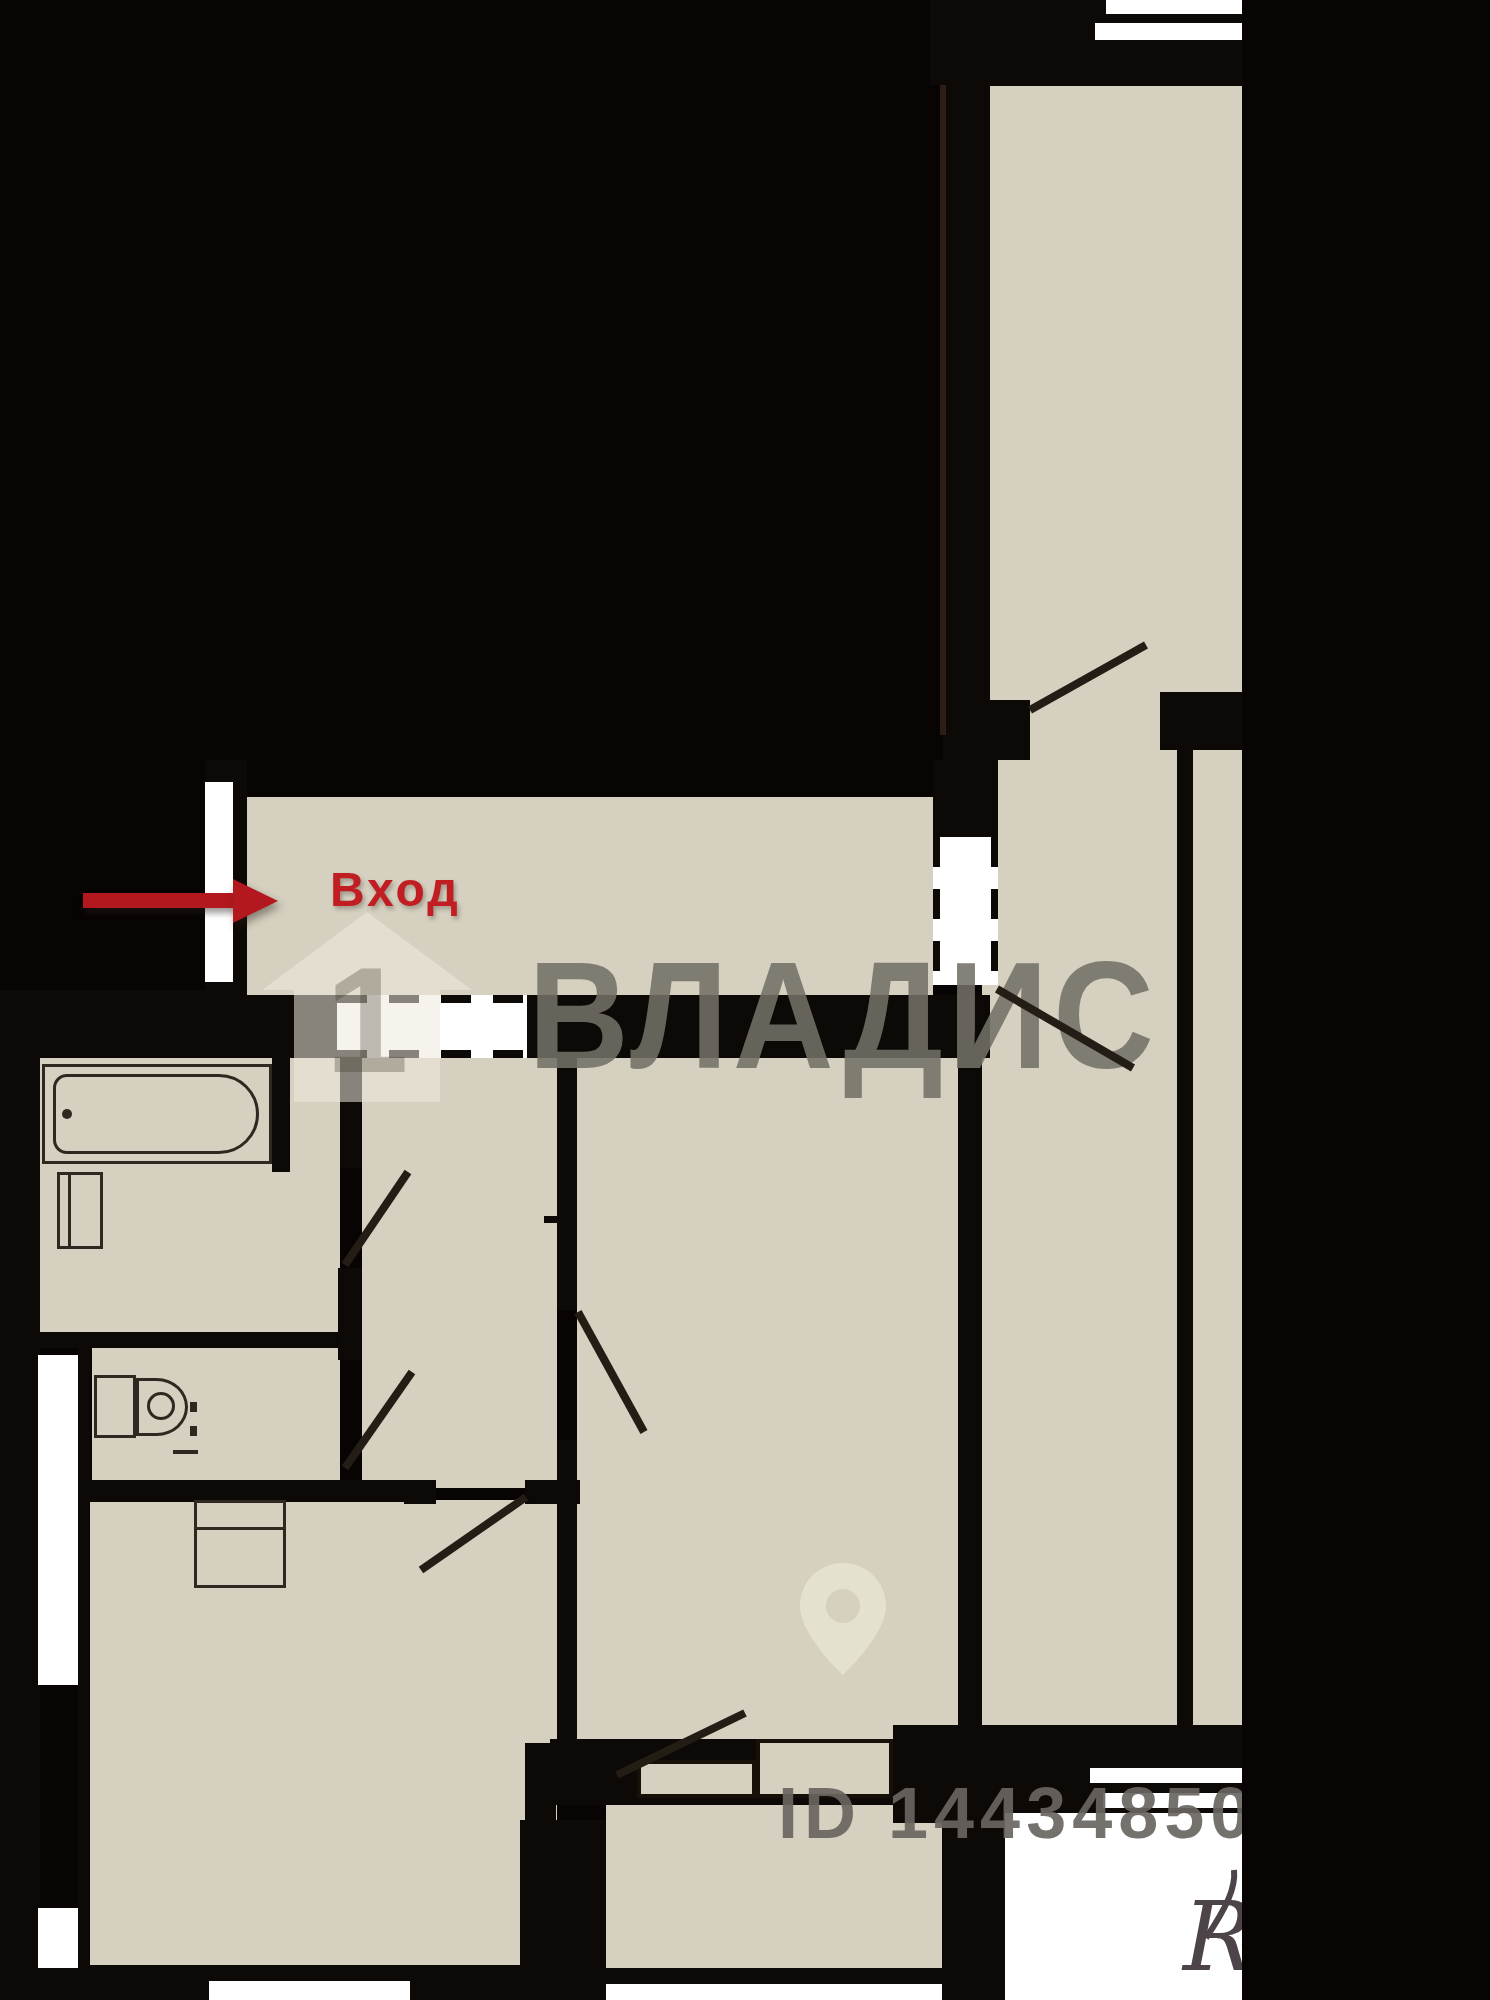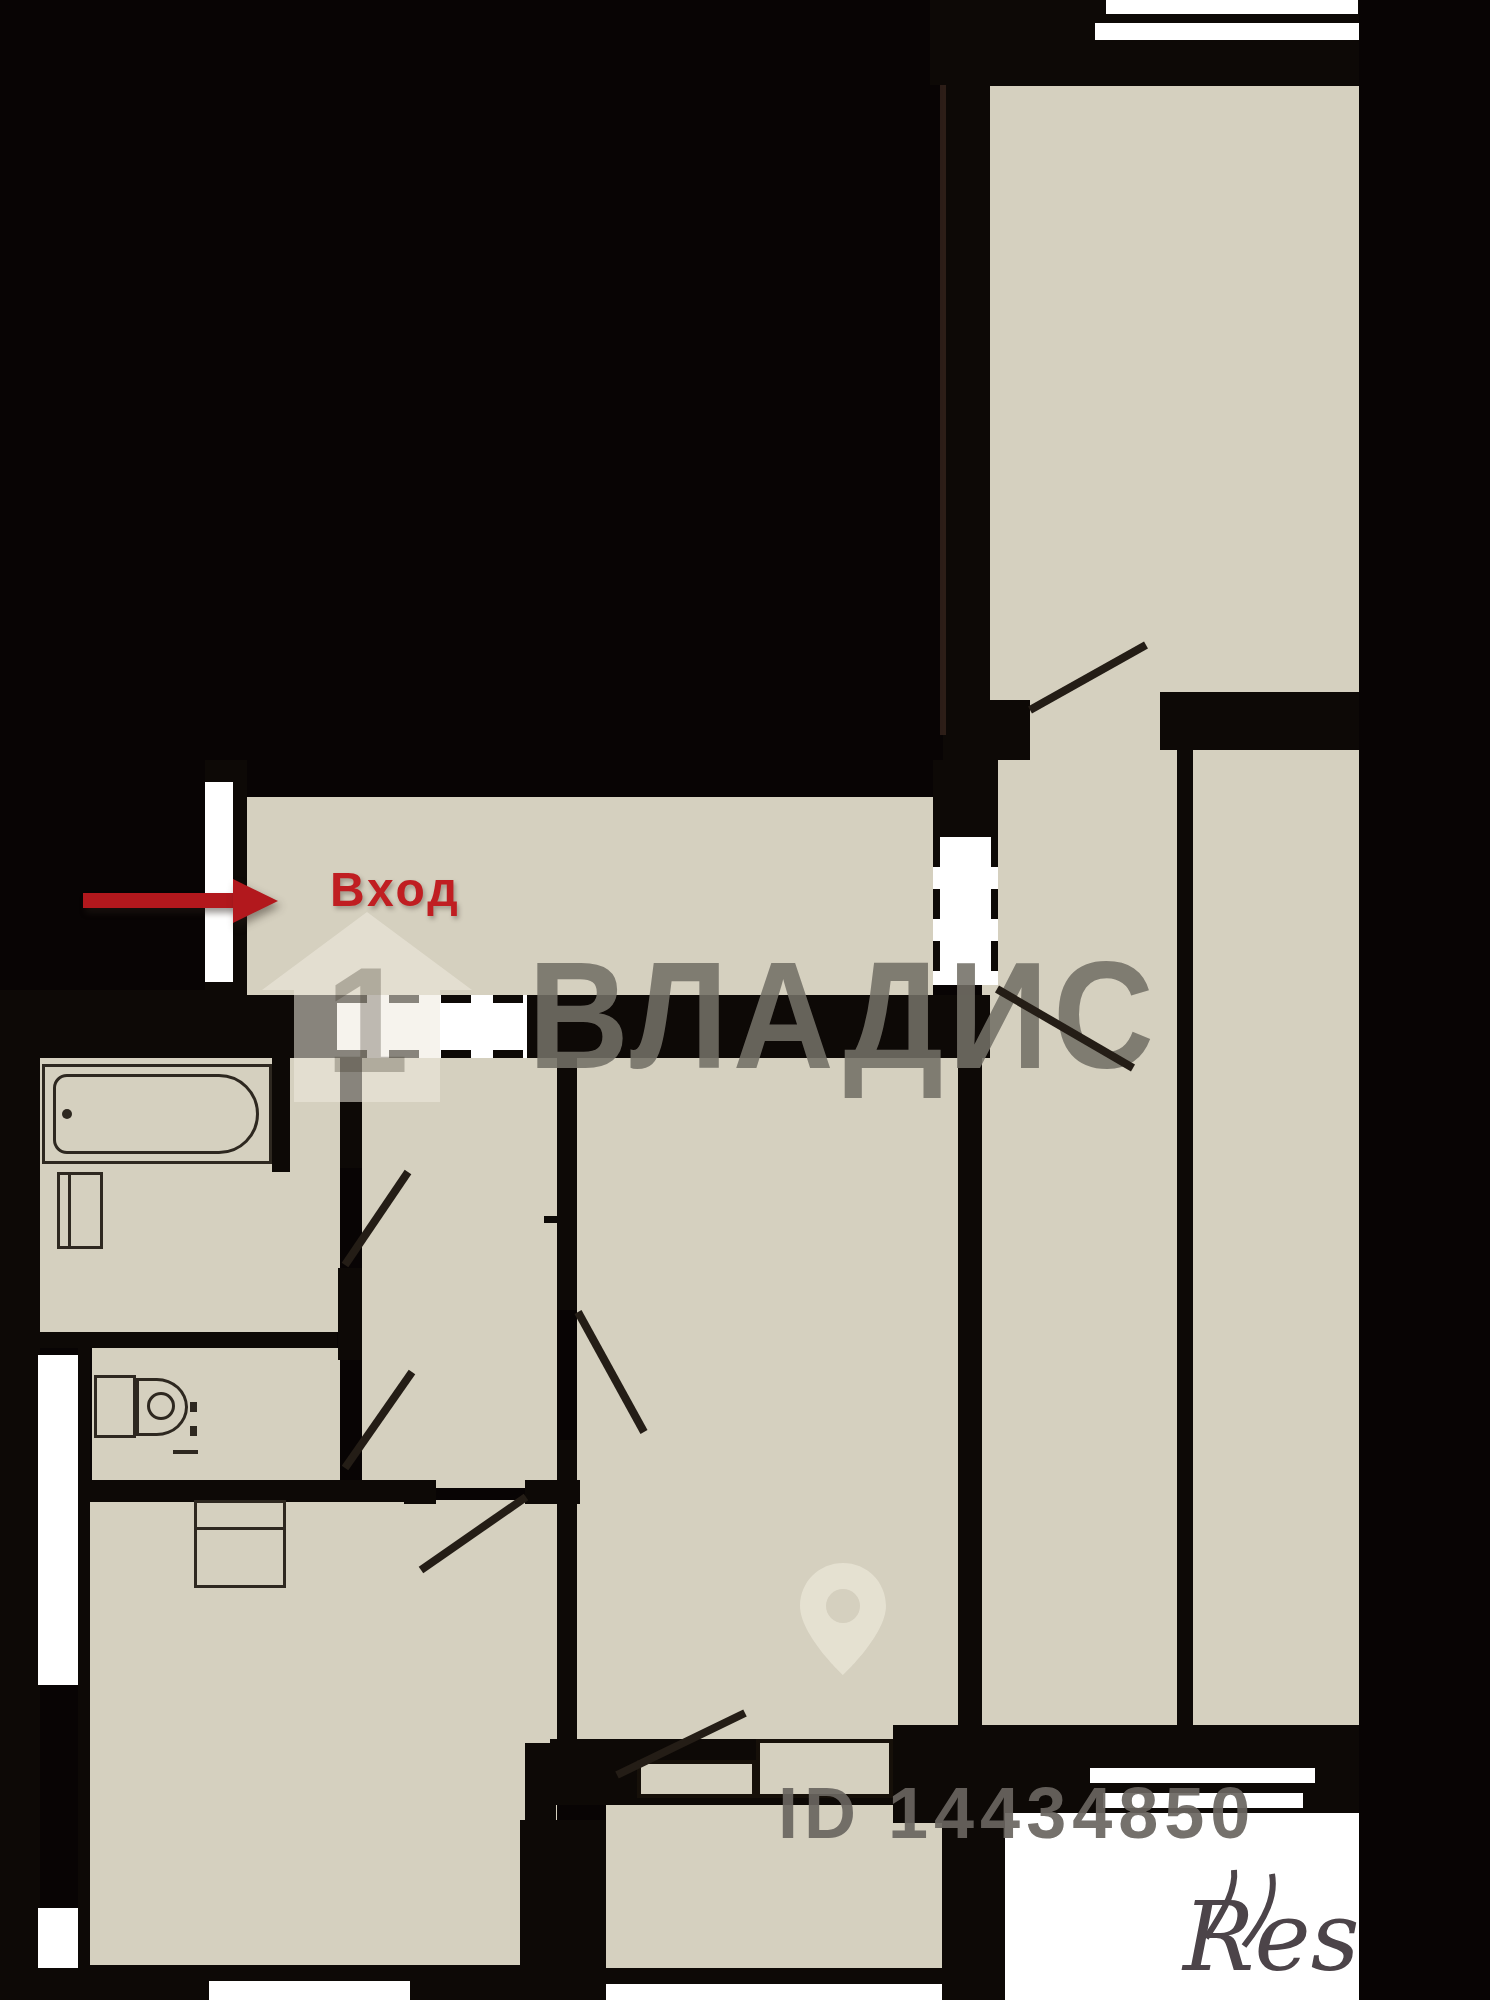--- a/index.html
+++ b/index.html
@@ -1,16 +1,16 @@
 <!DOCTYPE html>
 <html><head>
 <meta charset="utf-8">
 <style>
   html,body{margin:0;padding:0;background:#080404;}
-  #plan{position:relative;width:1359px;height:2000px;overflow:hidden;
+  #plan{position:relative;width:1242px;height:2000px;overflow:hidden;
         background:var(--bg);font-family:"Liberation Sans",sans-serif;}
   #plan *{position:absolute;box-sizing:border-box;}
   .room{background:var(--room);}
   .white{background:var(--white);}
   .wall{background:var(--wall);}
   .tick{background:var(--wall);}
   #doors-svg{left:0;top:0;width:1490px;height:2000px;pointer-events:none;}
 
   
   .tub-outer{left:42px;top:1064px;width:230px;height:100px;border:3px solid var(--line);}

